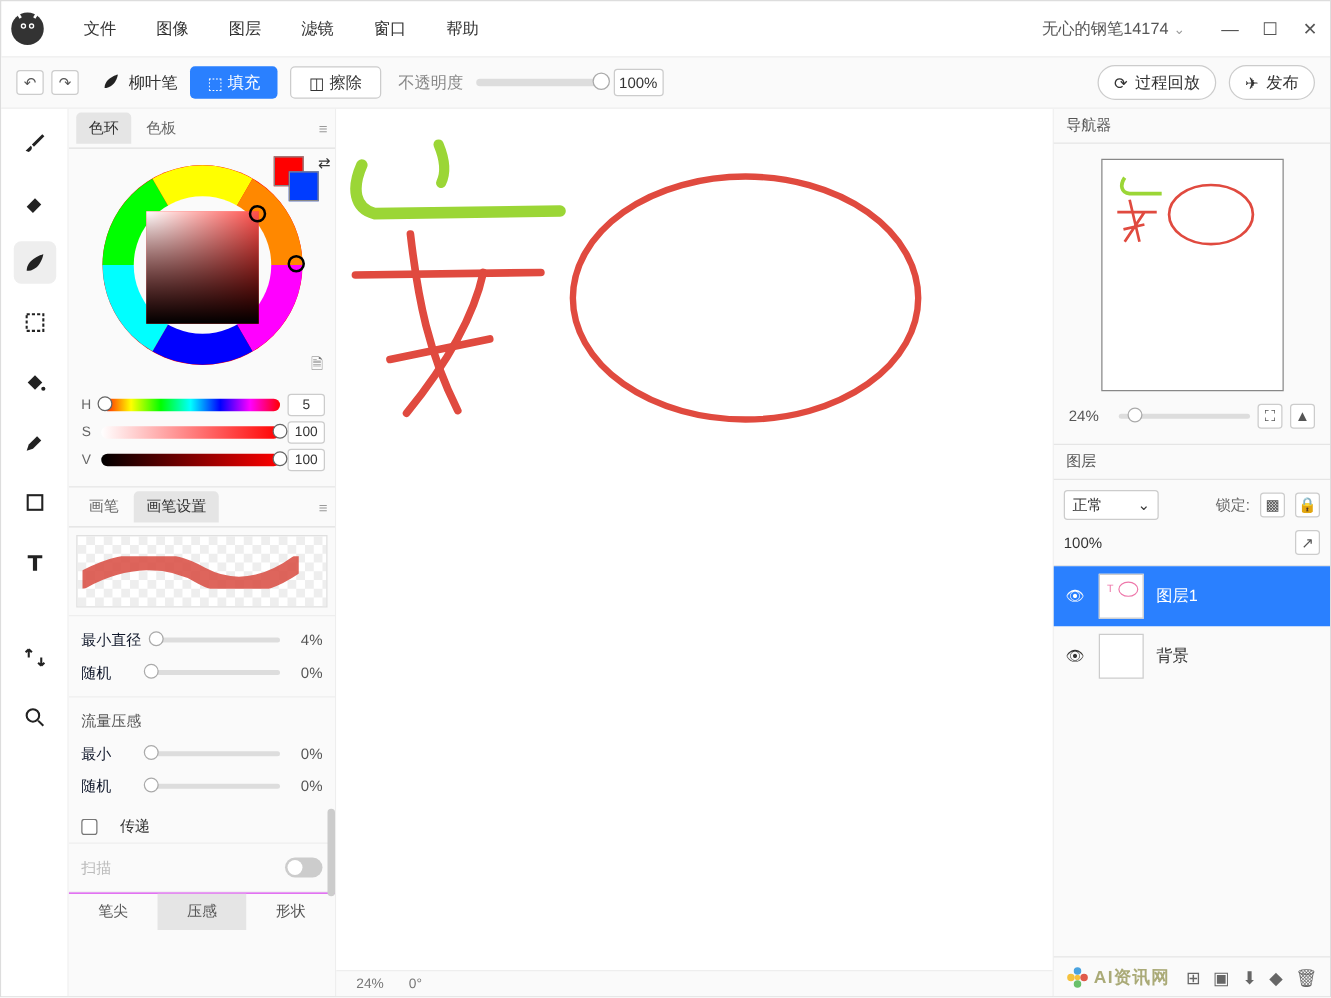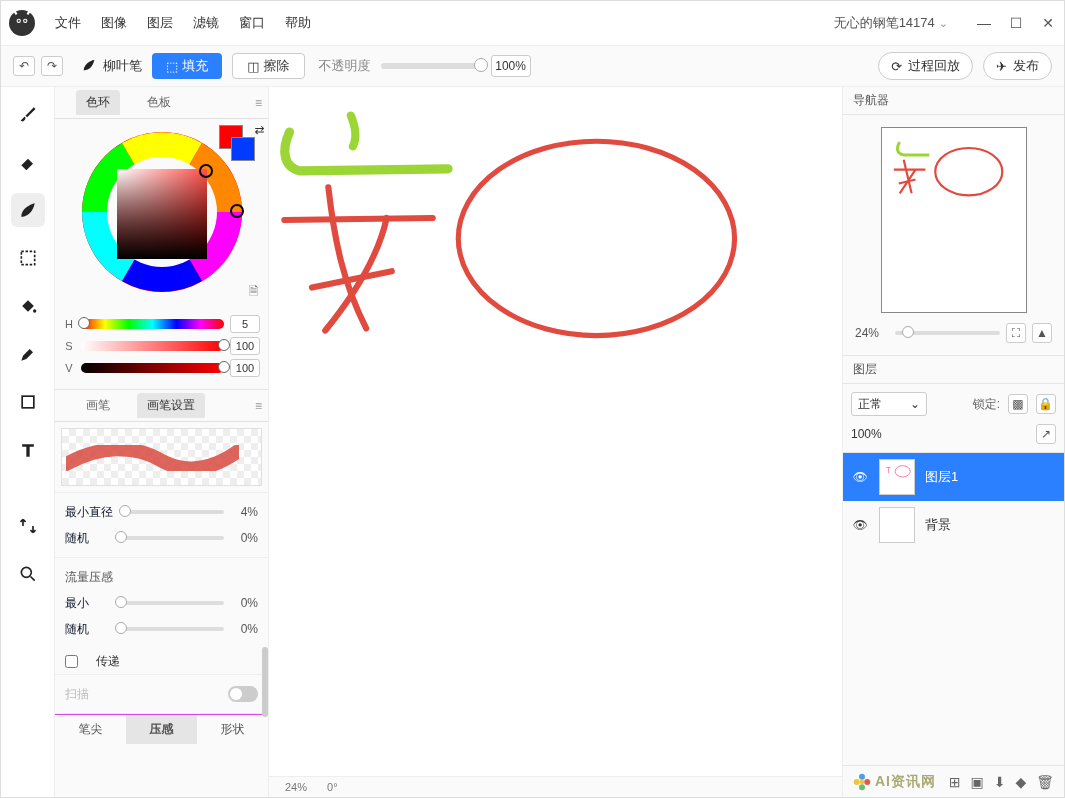--- a/index.html
+++ b/index.html
@@ -3,21 +3,21 @@
 <meta charset="utf-8">
 <style>
 * { box-sizing: border-box; margin: 0; padding: 0; font-family: "Microsoft YaHei", sans-serif; }
 body { width: 1065px; height: 798px; background: #fff; overflow: hidden; font-size: 12px; color: #333; }
 .root { display: flex; flex-direction: column; width: 100%; height: 100%; border: 1px solid #ddd; }
 
 
 .titlebar { display: flex; align-items: center; height: 44px; padding: 0 8px; gap: 8px; }
 .logo { width: 26px; height: 26px; background: #333; border-radius: 50%; display: flex; align-items: center; justify-content: center; color: #fff; font-size: 16px; }
 .menu { display: flex; gap: 20px; margin-left: 12px; }
-.menu span { font-size: 13px; cursor: pointer; }
+.menu span { font-size: 13px; cursor: pointer; margin-left: 12px; }
 .titlebar .spacer { flex: 1; }
 .user { font-size: 13px; color: #555; padding-right: 8px; }
 .user::after { content: "⌄"; font-size: 11px; margin-left: 4px; color: #999; }
 .winbtns { display: flex; gap: 16px; margin-left: 12px; font-size: 14px; color: #555; }
 .winbtns span { width: 16px; text-align: center; cursor: pointer; }
 
 
 .toolbar { display: flex; align-items: center; height: 42px; padding: 0 12px; gap: 10px; border-top: 1px solid #eee; border-bottom: 1px solid #eee; background: #fafafa; }
 .nav-arrows { display: flex; gap: 6px; }
 .navbtn { width: 22px; height: 20px; border: 1px solid #ccc; border-radius: 3px; background: #fff; display: flex; align-items: center; justify-content: center; font-size: 12px; cursor: pointer; color: #555; }
@@ -39,21 +39,21 @@
 
 .toolstrip { width: 54px; background: #fff; display: flex; flex-direction: column; align-items: center; padding-top: 10px; gap: 14px; border-right: 1px solid #eee; }
 .tsbtn { width: 34px; height: 34px; border-radius: 6px; display: flex; align-items: center; justify-content: center; color: #222; cursor: pointer; font-size: 18px; }
 .tsbtn.active { background: #eee; }
 .tsbtn svg { width: 20px; height: 20px; }
 .tsgap { height: 14px; }
 
 
 .leftpanel { width: 214px; background: #fafafa; border-right: 1px solid #eee; display: flex; flex-direction: column; overflow: hidden; position: relative; }
 .panel-tabs { display: flex; align-items: center; height: 32px; border-bottom: 1px solid #e0e0e0; padding: 0 6px; gap: 2px; }
-.panel-tabs .tab { padding: 4px 10px; font-size: 12px; color: #666; border-radius: 4px 4px 0 0; cursor: pointer; margin-left: 15px; }
+.panel-tabs .tab { padding: 4px 10px; font-size: 12px; color: #666; border-radius: 4px 4px 0 0; cursor: pointer; }
 .panel-tabs .tab.active { background: #e5e5e5; color: #333; }
 .panel-tabs .menu-icon { margin-left: auto; color: #999; font-size: 12px; cursor: pointer; }
 
 .color-area { padding: 8px 8px 10px 8px; border-bottom: 1px solid #e5e5e5; }
 .color-wheel-wrap { position: relative; width: 170px; height: 180px; margin: 0 auto; }
 .swap-swatch { position: absolute; right: -14px; top: -2px; width: 42px; height: 36px; }
 .swap-swatch .sq1 { position: absolute; left: 0; top: 0; width: 24px; height: 24px; background: #ff0000; border: 1px solid #888; }
 .swap-swatch .sq2 { position: absolute; left: 12px; top: 12px; width: 24px; height: 24px; background: #003cff; border: 1px solid #888; }
 .swap-swatch .arr { position: absolute; right: -4px; top: -2px; font-size: 12px; color: #333; }
 .doc-icon { position: absolute; right: -12px; bottom: 4px; font-size: 12px; color: #777; }
@@ -80,21 +80,21 @@
 .srow { display: flex; align-items: center; gap: 6px; height: 26px; }
 .srow .slab { width: 50px; font-size: 12px; color: #0f172a; }
 .srow .strack { flex: 1; height: 4px; background: #ddd; border-radius: 2px; position: relative; }
 .srow .strack .knob { position: absolute; width: 12px; height: 12px; border: 1px solid #aaa; border-radius: 50%; background: #fff; top: -5px; left: 4%; transform: translateX(-50%); }
 .srow .sval { width: 28px; font-size: 12px; color: #555; text-align: right; }
 .check-row { display: flex; align-items: center; gap: 18px; height: 26px; padding: 0 10px; }
 .check-row input { width: 13px; height: 13px; }
 
 .bottom-tabs { display: flex; border-top: 1px solid #d946ef; height: 30px; align-items: center; }
 .bottom-tabs .btab { flex: 1; text-align: center; font-size: 12px; color: #555; padding: 6px 0; cursor: pointer; }
-.bottom-tabs .btab.active { background: #e5e5e5; font-weight: bold; }
+.bottom-tabs .btab.active { background: #e5e5e5; }
 
 .scroll-hint { position: absolute; right: 0; top: 560px; width: 6px; height: 70px; background: #ccc; border-radius: 3px; }
 
 
 .canvas { flex: 1; display: flex; flex-direction: column; background: #fff; }
 .canvas-art { flex: 1; position: relative; background: #fff; }
 .canvas-status { height: 22px; border-top: 1px solid #eee; display: flex; align-items: center; gap: 20px; padding: 0 16px; font-size: 11px; color: #777; background: #fafafa; }
 
 
 .rightpanel { width: 222px; background: #fafafa; border-left: 1px solid #eee; display: flex; flex-direction: column; }

